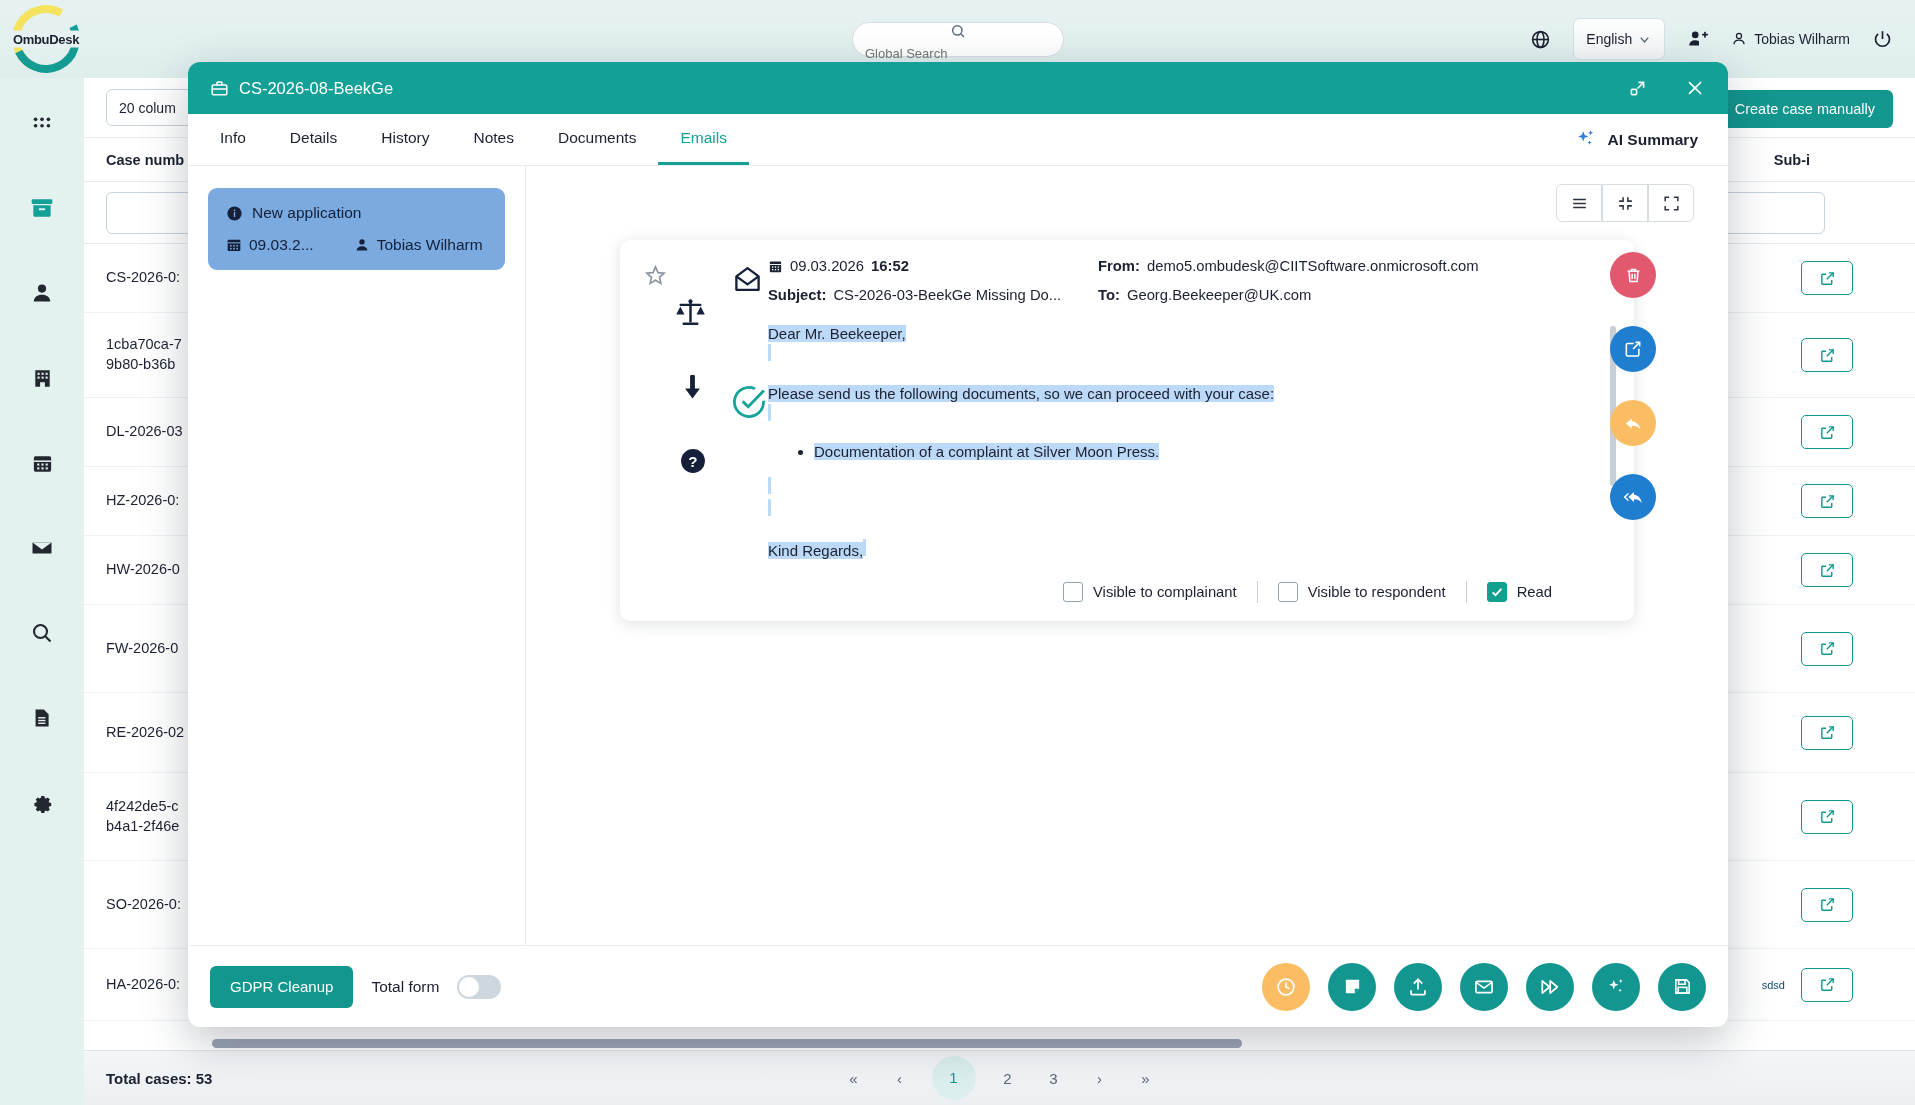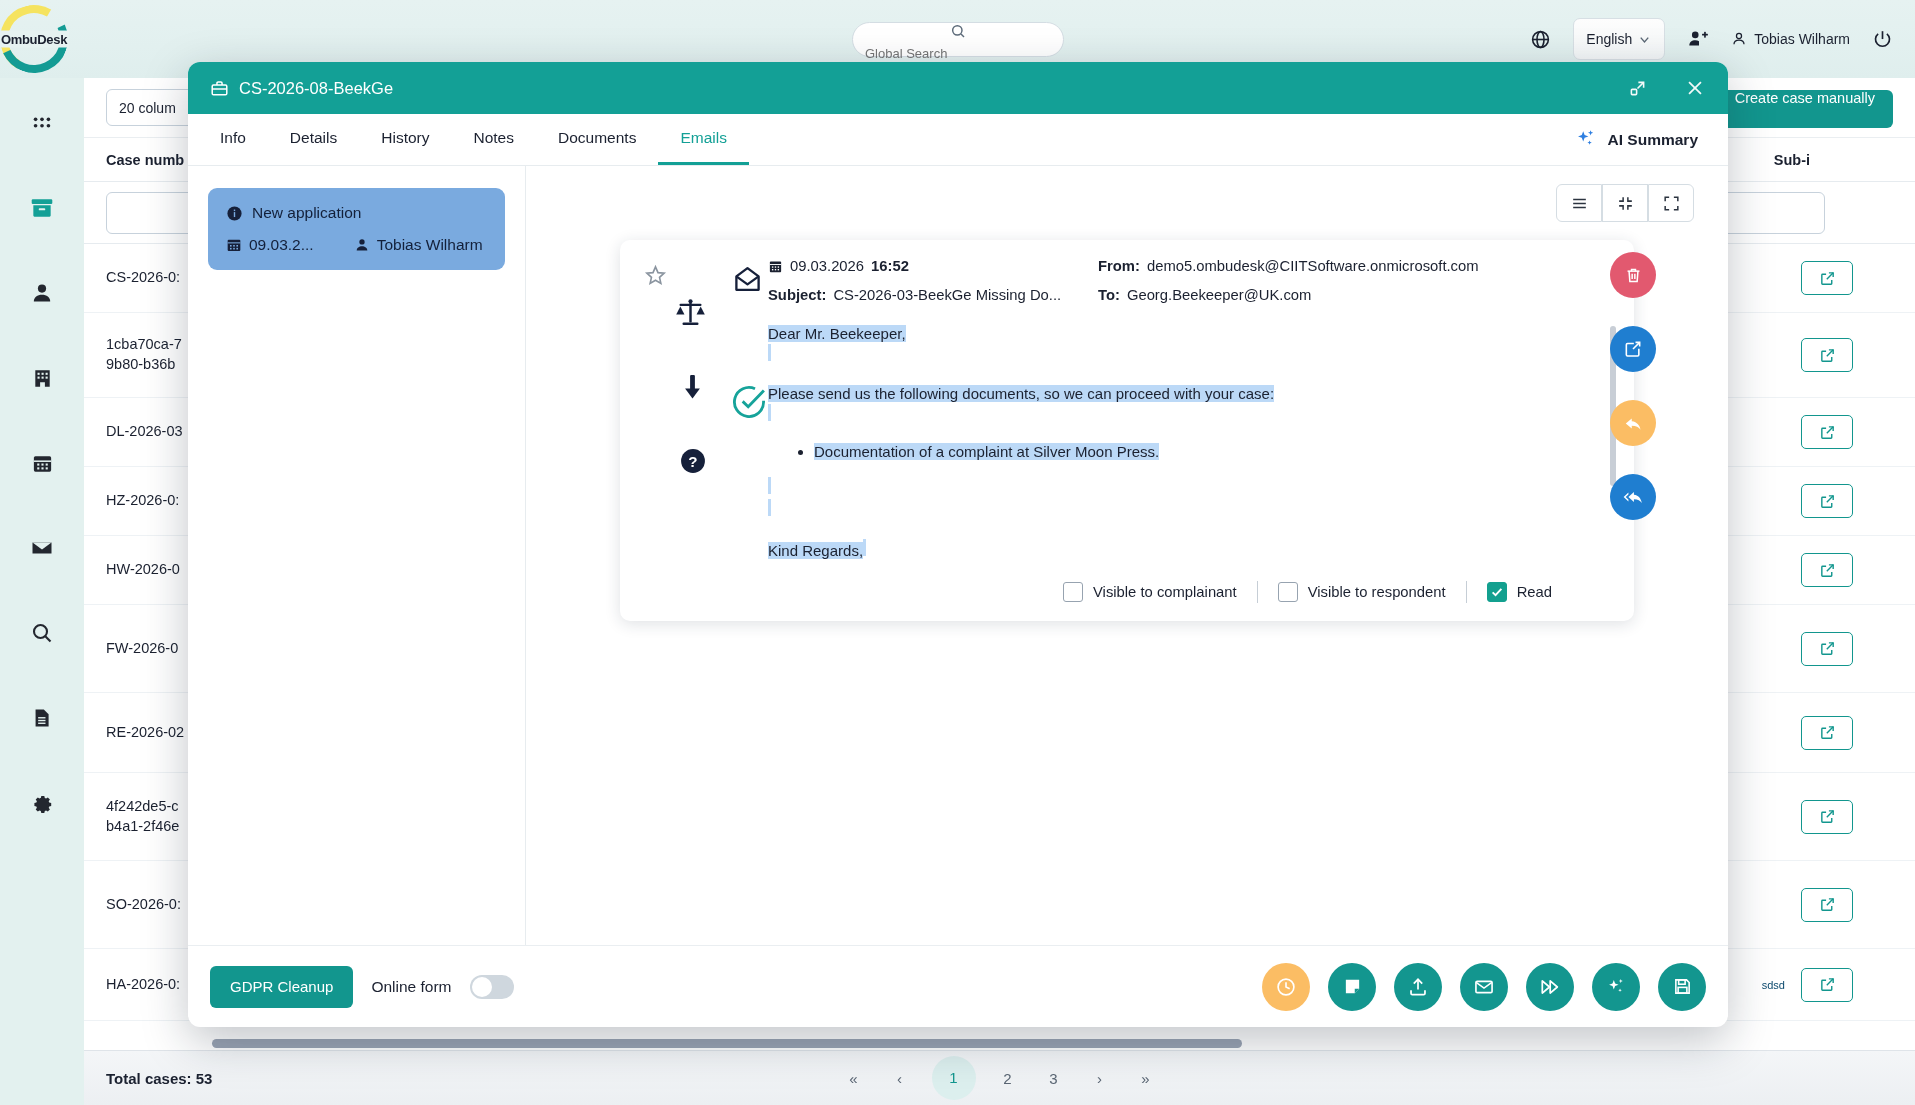--- a/index.html
+++ b/index.html
@@ -13,21 +13,21 @@
 
   
   #app { position: absolute; inset: 0; background: #ffffff; }
 
   
   .top-header {
     position: absolute; top: 0; left: 0; right: 0; height: 78px;
     background: linear-gradient(180deg,#e6f2f1 0%, #e2f0ef 60%, #dfeeed 100%);
     display: flex; align-items: center;
   }
-  .logo-wrap { width: 92px; display:flex; align-items:center; justify-content:flex-start;text-decoration:underline; }
+  .logo-wrap { width: 92px; display:flex; align-items:center; justify-content:center;text-decoration:underline; }
   .logo {
     position: relative; width: 68px; height: 68px;
   }
   .logo .ring-y {
     position:absolute; inset:0; border-radius:50%;
     border: 8px solid transparent; border-top-color:#f5e35f; border-left-color:#f5e35f;
     transform: rotate(-15deg);
   }
   .logo .ring-t {
     position:absolute; inset:0; border-radius:50%;
@@ -71,21 +71,21 @@
   
   .content { position:absolute; top:78px; left:84px; right:0; bottom:0; background:#ffffff; }
   .table-toolbar { height: 60px; display:flex; align-items:center; padding: 0 22px; gap: 14px;
     border-bottom: 1px solid #eaeef1; }
   .col-select {
     width: 150px; height: 37px; border:1px solid #c7d2dc; border-radius:6px; background:#fff;
     display:flex; align-items:center; padding: 0 12px; font-size:14px; color:#1b2130;
   }
   .create-btn {
     position:absolute; right: 22px; top: 12px; height: 38px; background:#12968e; color:#fff;
-    border-radius:6px; display:flex; padding: 0 18px; font-size:14.5px; font-weight:400;
+    border-radius:6px; display:flex; align-items:center; padding: 0 18px; font-size:14.5px; font-weight:400;
   }
   .th-row { height: 44px; display:flex; align-items:center; border-bottom:1px solid #e6ebef; padding: 0 22px; }
   .th { font-size: 14.5px; font-weight:700; color:#1b2130; }
   .th.c1 { width: 236px; }
   .th.c-last { position:absolute; right: 105px; }
   .filter-row { height: 62px; display:flex; align-items:center; padding: 0 22px; border-bottom:1px solid #e6ebef; }
   .filter-input { width: 200px; height: 42px; border:1px solid #c7d2dc; border-radius:6px; background:#fff; }
   .filter-input2 { position:absolute; right: 90px; width: 105px; height: 42px; border:1px solid #c7d2dc; border-radius:6px; background:#fff; }
   .trow { height: 69px; display:flex; align-items:center; padding: 0 22px; border-bottom:1px solid #eef2f5; position:relative; }
   .tcell { font-size:14.5px; color:#1b2130; width: 236px; line-height:1.35; }
@@ -773,21 +773,21 @@
             </div>
           </div>
         </div>
       </div>
     </div>
 
     <div class="modal-footer">
       <div class="gdpr-btn">
         <span>GDPR Cleanup</span>
       </div>
-      <span class="online-label">Online form</span>
+      <span class="online-label">Total form</span>
       <div class="toggle">
           <i></i>
         </div>
       <div class="footer-spacer"></div>
       <div class="fbtns">
         <div class="fbtn clock">
           <svg width="22" height="22" viewBox="0 0 24 24" fill="none" stroke="#fff" stroke-width="1.8">
             <circle cx="12" cy="12" r="8.6"></circle>
               <polyline points="12,6.8 12,12 16,14"></polyline>
           </svg>

